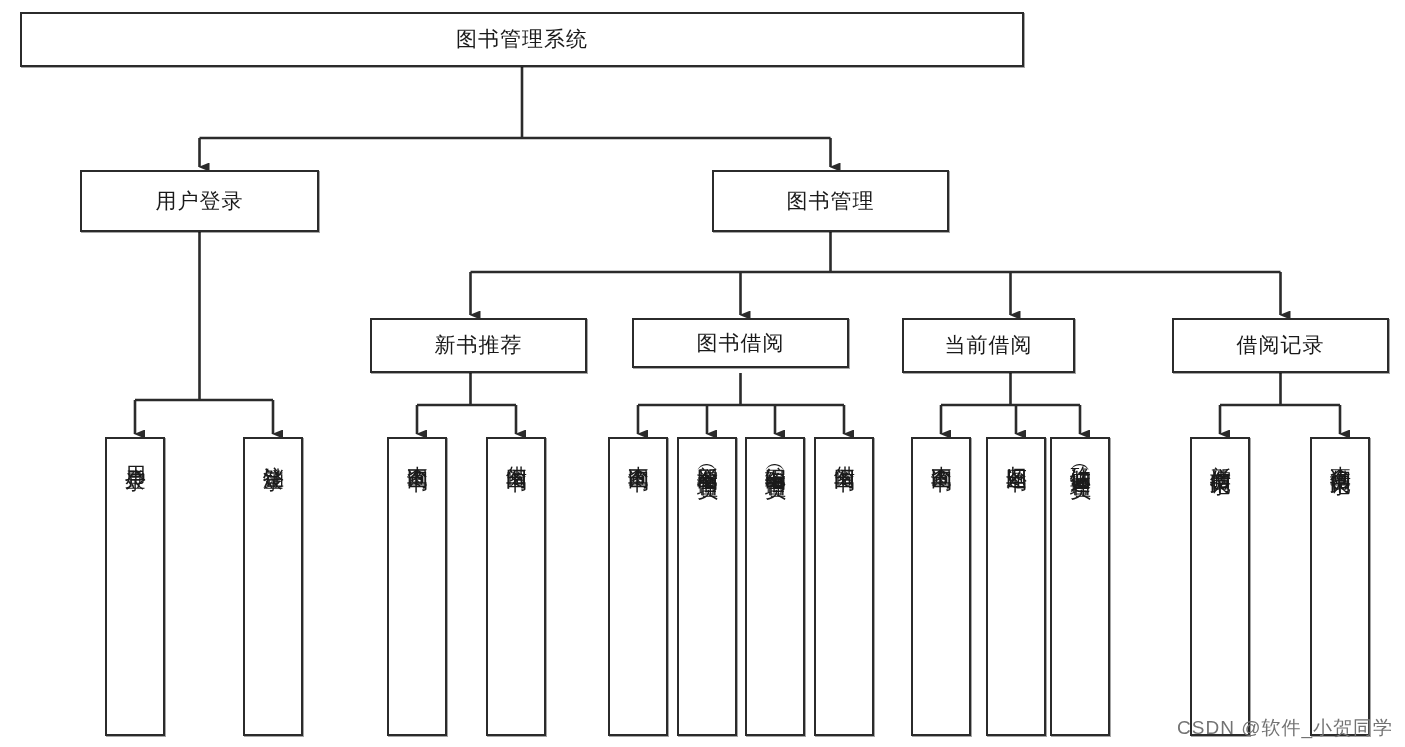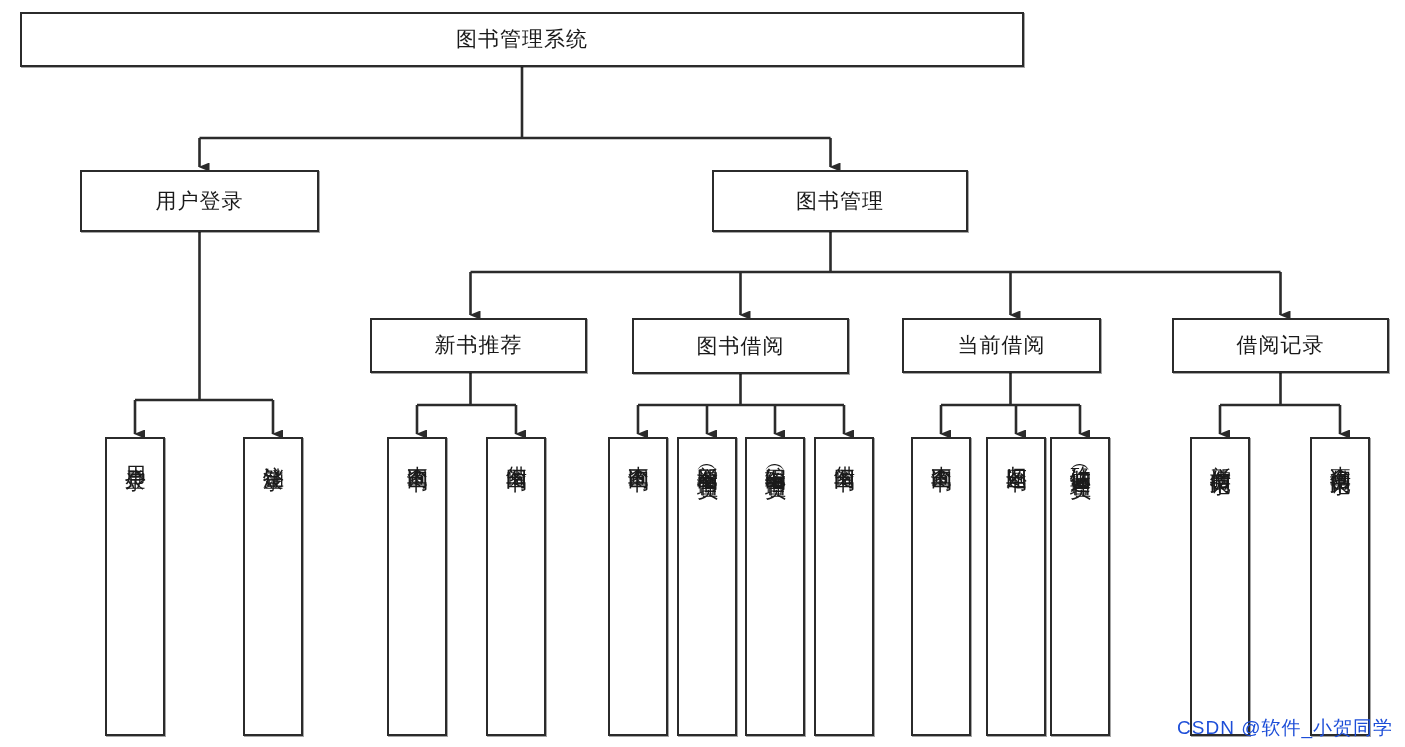--- a/index.html
+++ b/index.html
@@ -40,21 +40,21 @@
     line-height:1.28;
     letter-spacing:2px;
     white-space:normal;
     max-height:100%;
   }
   .watermark{
     position:absolute;
     right:12px;
     bottom:6px;
     font-size:19px;
-    color:#1d4ed8;
+    color:#737373;
     letter-spacing:1px;
     white-space:nowrap;
     pointer-events:none;
   }
 </style>
 </head>
 <body>
 
 <div id="stage">
 
@@ -93,30 +93,30 @@
         <path d="M1340,405 L1340,434" marker-end="url(#arrow)"></path>
       </g>
   </svg>
 
   <div class="node h" style="left: 20px; top: 12px; width: 1004px; height: 55px;">
       <span class="label">图书管理系统</span>
     </div>
     <div class="node h" style="left: 80px; top: 170px; width: 239px; height: 62px;">
       <span class="label">用户登录</span>
     </div>
-    <div class="node h" style="left: 712px; top: 170px; width: 256px; height: 62px;">
+    <div class="node h" style="left: 712px; top: 170px; width: 237px; height: 62px;">
       <span class="label">图书管理</span>
     </div>
     <div class="node h" style="left: 370px; top: 318px; width: 217px; height: 55px;">
       <span class="label">新书推荐</span>
     </div>
-    <div class="node h" style="left: 632px; top: 318px; width: 217px; height: 56px;">
+    <div class="node h" style="left: 632px; top: 318px; width: 217px; height: 50px;">
       <span class="label">图书借阅</span>
     </div>
-    <div class="node h" style="left: 902px; top: 318px; width: 199px; height: 55px;">
+    <div class="node h" style="left: 902px; top: 318px; width: 173px; height: 55px;">
       <span class="label">当前借阅</span>
     </div>
     <div class="node h" style="left: 1172px; top: 318px; width: 217px; height: 55px; align-items: center;">
       <span class="label">借阅记录</span>
     </div>
     <div class="node v" style="left: 105px; top: 437px; width: 60px; height: 299px;">
       <span class="label">用户登录</span>
     </div>
     <div class="node v" style="left: 243px; top: 437px; width: 60px; height: 299px;">
       <span class="label">注销登录</span>

